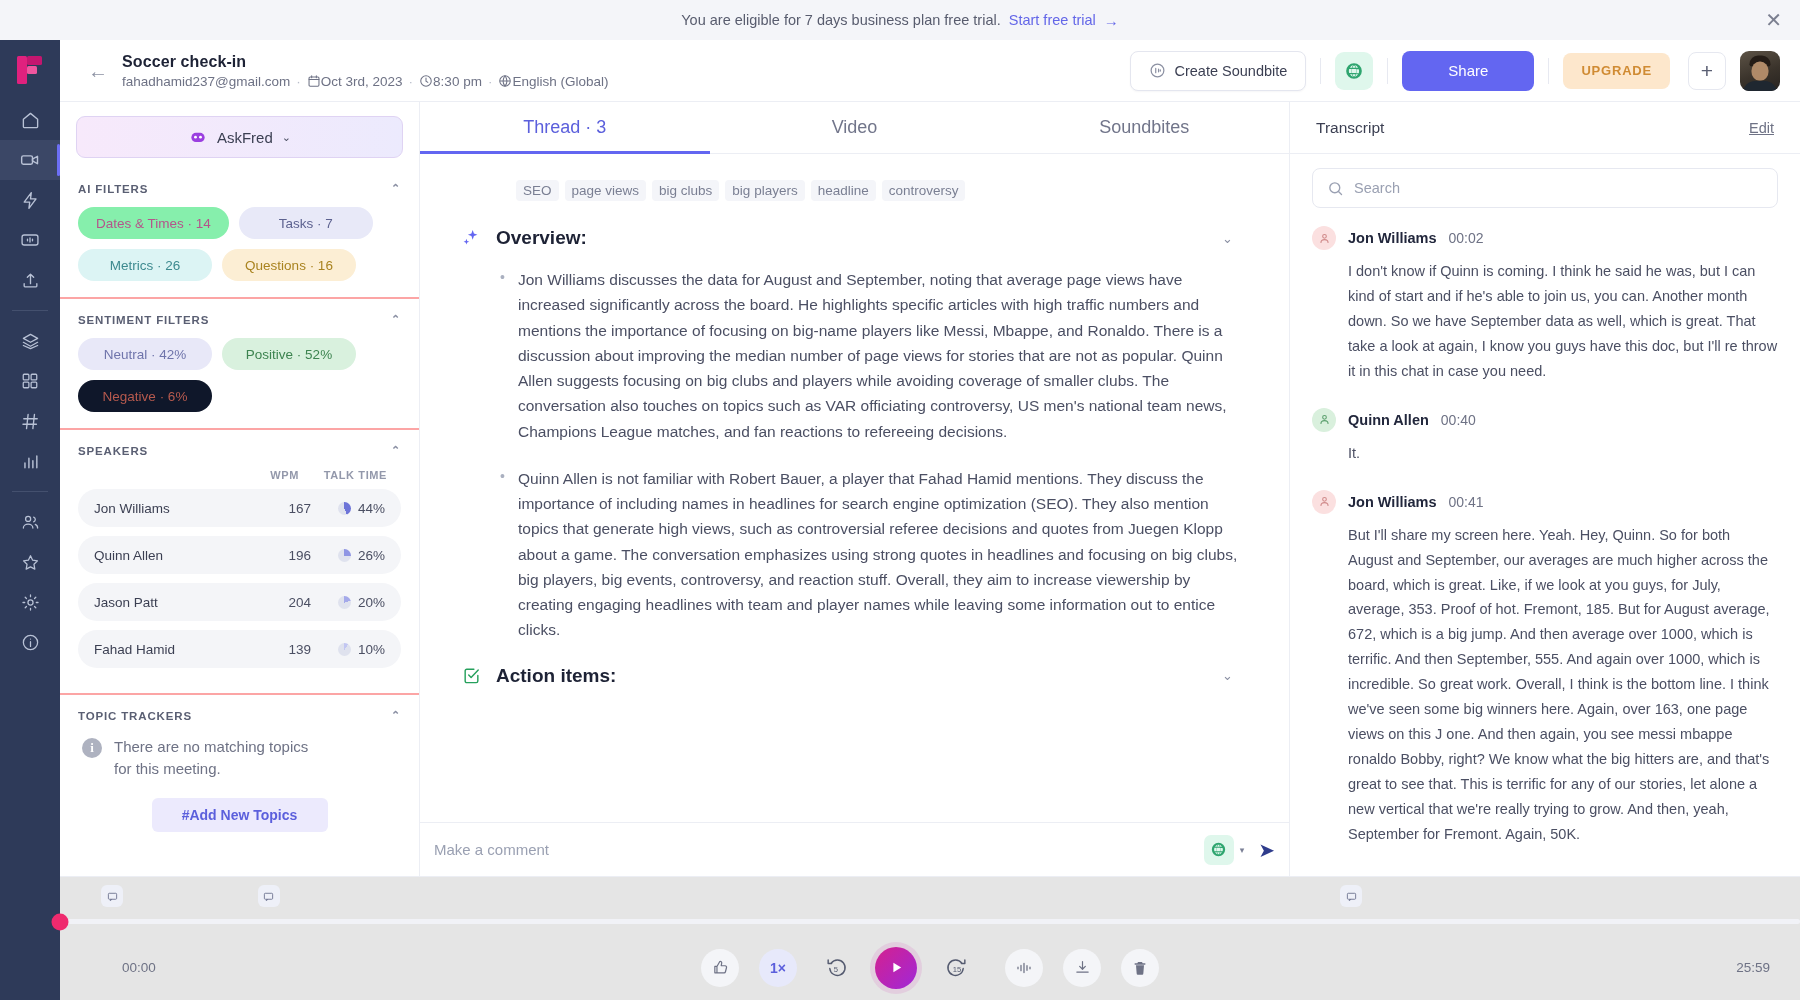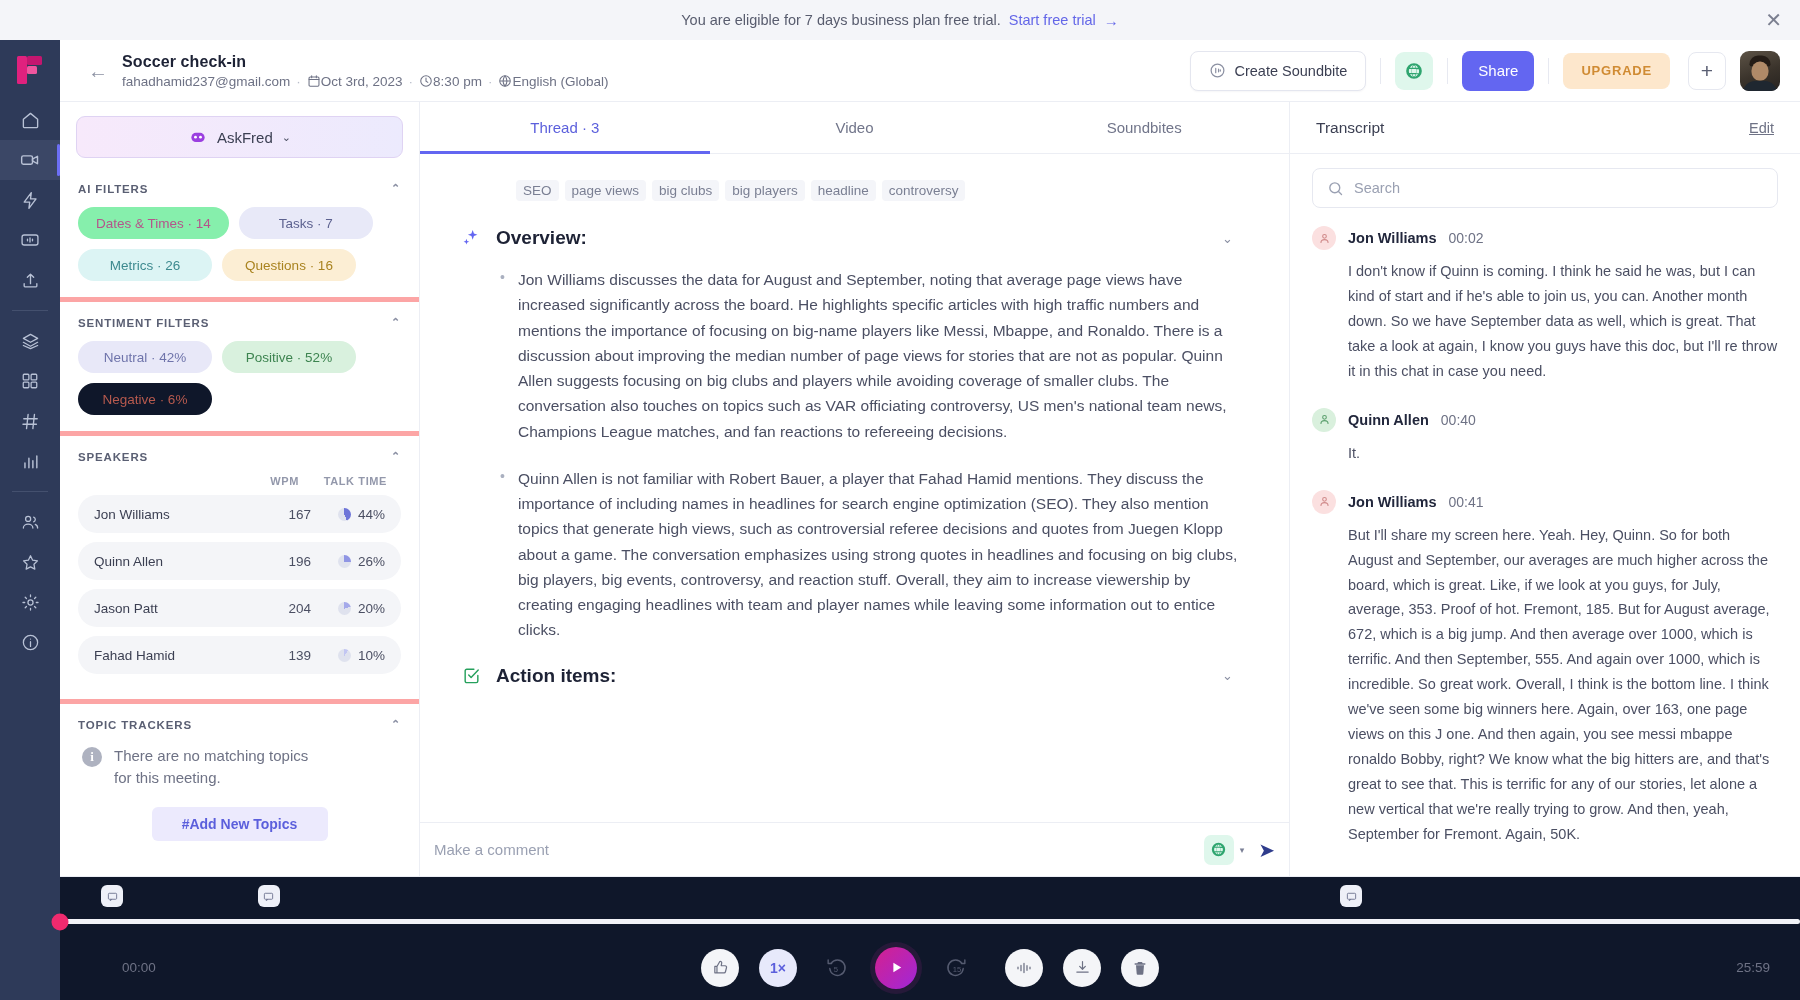--- a/index.html
+++ b/index.html
@@ -65,21 +65,21 @@
     display: flex; align-items: center; gap: 9px; height: 40px; padding: 0 18px;
     border: 1px solid #e4e6ef; border-radius: 8px; background: #fff;
     font-size: 14.5px; color: #3b3f52; cursor: pointer; box-shadow: 0 1px 2px rgba(20,25,50,.04);
   }
   .vdiv { width: 1px; height: 26px; background: #e7e9f1; margin: 0 14px; }
   .globe-chip {
     width: 38px; height: 38px; border-radius: 9px; background: #dff7ec;
     display: flex; align-items: center; justify-content: center; cursor: pointer;
   }
   .btn-share {
-    height: 40px; padding: 0 16px; border-radius: 8px; background: #6366f1; color: #fff;
+    height: 40px; padding: 0 46px; border-radius: 8px; background: #6366f1; color: #fff;
     font-size: 15px; display: flex; align-items: center; cursor: pointer; border: none;
     font-family: inherit;
   }
   .btn-upgrade {
     height: 36px; padding: 0 18px; border-radius: 8px; background: #fde7cc; color: #d08b33;
     font-size: 13px; font-weight: 700; letter-spacing: .8px; display: flex; align-items: center;
     cursor: pointer; border: none; font-family: inherit;
   }
   .plus-btn {
     width: 38px; height: 38px; border: 1px solid #e6e8f0; border-radius: 8px; background: #fff;
@@ -113,21 +113,21 @@
     display: flex; flex-direction: column; overflow: hidden; background: #fff;
   }
   .askfred {
     margin: 14px 16px 10px; height: 42px; border-radius: 9px;
     background: linear-gradient(90deg,#f7e9fb 0%,#eceafd 100%);
     border: 1px solid #dfd3f3; display: flex; align-items: center; justify-content: center;
     gap: 9px; cursor: pointer;
   }
   .askfred .label { font-size: 15px; color: #3b3f52; }
   .askfred .chev { color: #4b4f63; font-size: 11px; }
-  .sect { padding: 14px 18px 16px; border-bottom: 5px solid #fca5a5; }
+  .sect { padding: 14px 18px 16px; border-bottom: 2px solid #fca5a5; }
   .sect-head {
     display: flex; align-items: center; justify-content: space-between;
     font-size: 11.5px; font-weight: 700; letter-spacing: .85px; color: #5a5f73;
     margin-bottom: 12px;
   }
   .sect-head .caret { color: #8a8fa3; font-size: 11px; cursor: pointer; }
   .chips { display: flex; flex-wrap: wrap; gap: 10px 10px; }
   .chip {
     height: 32px; padding: 0 18px; border-radius: 16px; display: flex; align-items: center;
     justify-content: center; font-size: 13.5px; cursor: pointer; flex: 0 0 auto;
@@ -161,21 +161,21 @@
     margin: 18px auto 0; width: 176px; height: 34px; border-radius: 6px; background: #eceafd;
     color: #5b5fdc; font-size: 14px; font-weight: 700; display: flex; align-items: center;
     justify-content: center; gap: 2px; cursor: pointer;
   }
 
   
   .cpanel { flex: 1; display: flex; flex-direction: column; min-width: 0; border-right: 1px solid #eceef4; }
   .tabs { display: flex; height: 52px; flex: 0 0 52px; border-bottom: 1px solid #eceef4; }
   .tab {
     flex: 1; display: flex; align-items: center; justify-content: center;
-    font-size: 15px; color: #71758a; cursor: pointer; position: relative;
+    font-size: 18px; color: #71758a; cursor: pointer; position: relative;
   }
   .tab.active { color: #5b5fdc; }
   .tab.active::after {
     content: ""; position: absolute; left: 0; right: 0; bottom: -1px; height: 3px; background: #6366f1;
   }
   .cbody { flex: 1; overflow: hidden; padding: 26px 50px 0 40px; }
   .kwrow { display: flex; flex-wrap: wrap; gap: 6px; margin-bottom: 26px; padding-left: 56px; }
   .kw {
     font-size: 13.5px; color: #7a7f93; background: #f4f5f9; border-radius: 4px;
     padding: 3px 7px; cursor: pointer;
@@ -234,21 +234,21 @@
   .tavatar {
     width: 24px; height: 24px; border-radius: 50%; flex: 0 0 24px;
     display: flex; align-items: center; justify-content: center;
   }
   .tname { font-size: 14.5px; font-weight: 700; color: #22273c; }
   .ttime { font-size: 14px; color: #6e7285; }
   .ttext { font-size: 14.5px; line-height: 1.72; color: #4b4f63; padding-left: 36px; }
 
   
   .player {
-    flex: 0 0 124px; height: 124px; border-top: 1px solid #eceef4; background: #0f172a;
+    flex: 0 0 124px; height: 124px; border-top: 1px solid #eceef4; background: #e5e5e5;
     display: flex; flex-direction: column; position: relative;
   }
   .track-area { position: relative; height: 58px; }
   .marker {
     position: absolute; top: 8px; width: 22px; height: 22px; border-radius: 6px; background: #eef0f8;
     display: flex; align-items: center; justify-content: center; cursor: pointer;
   }
   .track {
     position: absolute; left: 0; right: 0; top: 42px; height: 5px; background: #f1f2f7; border-radius: 3px;
     cursor: pointer;

